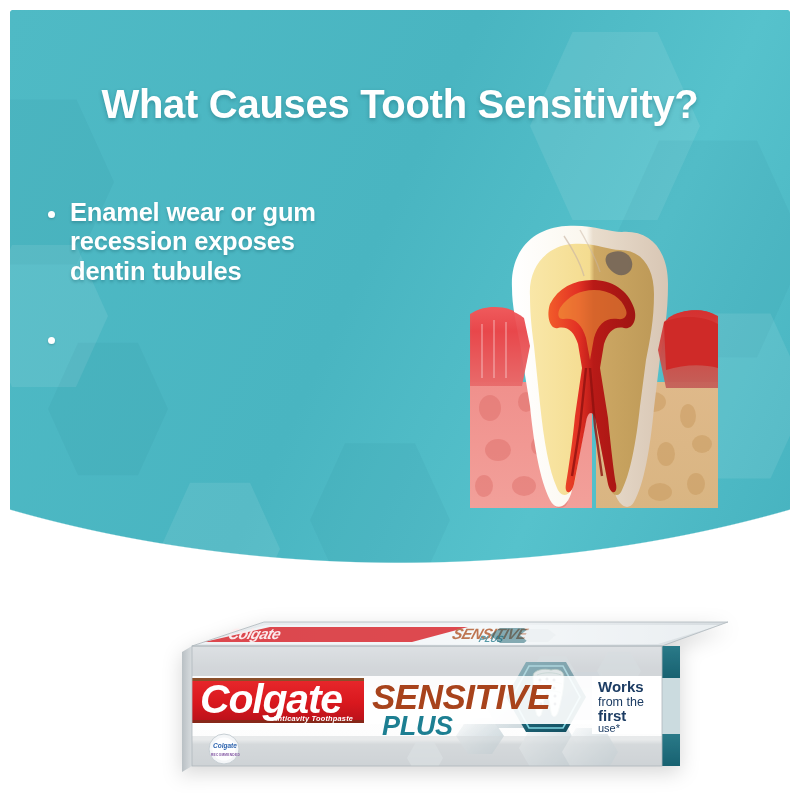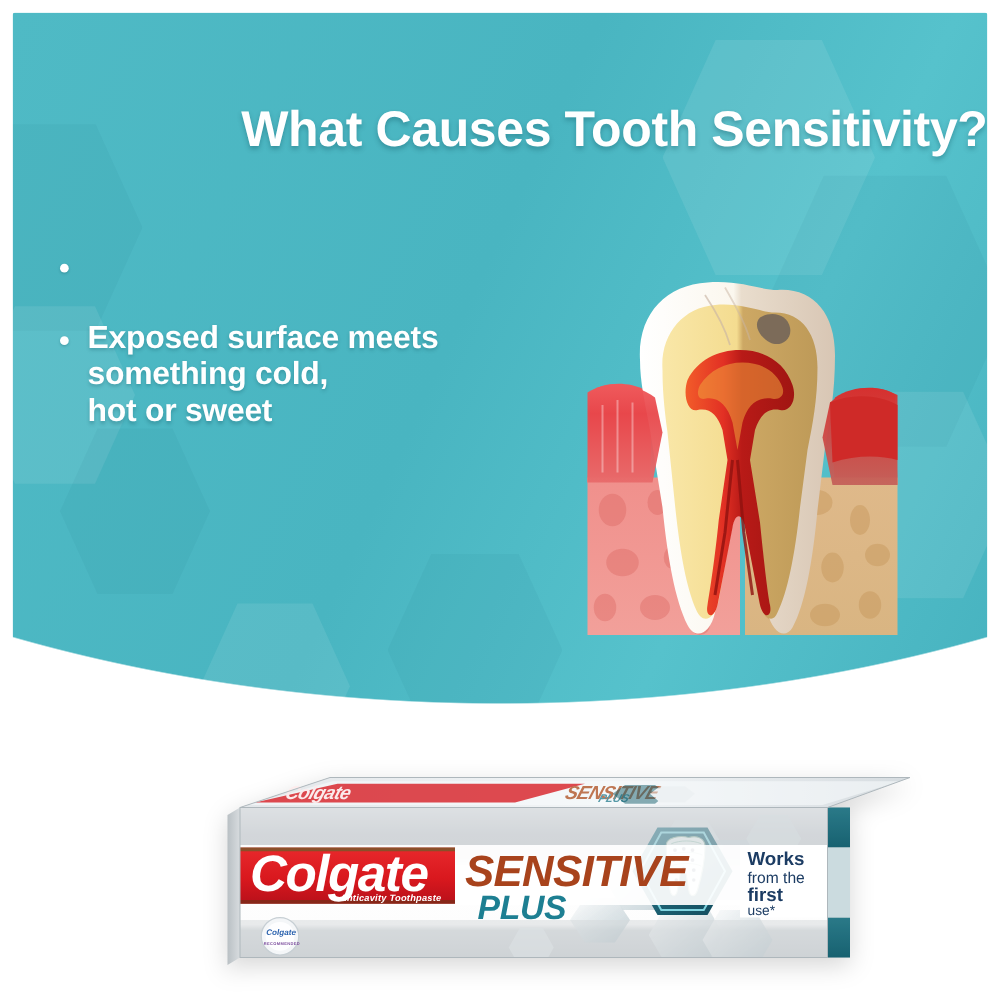--- a/index.html
+++ b/index.html
@@ -34,21 +34,21 @@
     background: rgba(255,255,255,0.055);
     clip-path: polygon(25% 2%, 75% 2%, 100% 50%, 75% 98%, 25% 98%, 0% 50%);
   }
   .hex.dk { background: rgba(0,70,85,0.045); }
   .hex.lt { background: rgba(255,255,255,0.085); }
 
   
   #title {
     position: absolute;
     left: 0; top: 72px; width: 780px;
-    text-align: right;
+    text-align: center;
     color: #ffffff;
     font-size: 40px;
     font-weight: bold;
     letter-spacing: -0.3px;
     text-shadow: 0 2px 4px rgba(0,60,72,0.30);
     white-space: nowrap;
   }
 
   
   #bullets {
@@ -137,27 +137,27 @@
       <div class="hex dk" style="left:300px;  top:430px; width:140px; height:160px;"></div>
       <div class="hex lt" style="left:150px;  top:470px; width:120px; height:138px;"></div>
     </div>
 
     <h1 id="title">What Causes Tooth Sensitivity?</h1>
 
     <div id="bullets">
 
       <div class="bullet-row">
         <span class="bullet-dot"></span>
+        <span class="bullet-text">Enamel wear or gum
+recession exposes
+dentin tubules</span>
       </div>
 
       <div class="bullet-row">
         <span class="bullet-dot"></span>
-        <span class="bullet-text">Exposed surface meets
-something cold,
-hot or sweet</span>
       </div>
 
 
     </div>
   </div>
 
   <div id="tooth-figure">
     <svg viewBox="0 0 252 290" xmlns="http://www.w3.org/2000/svg">
       <defs>
         <linearGradient id="gEnamel" x1="0" y1="0" x2="1" y2="0">

